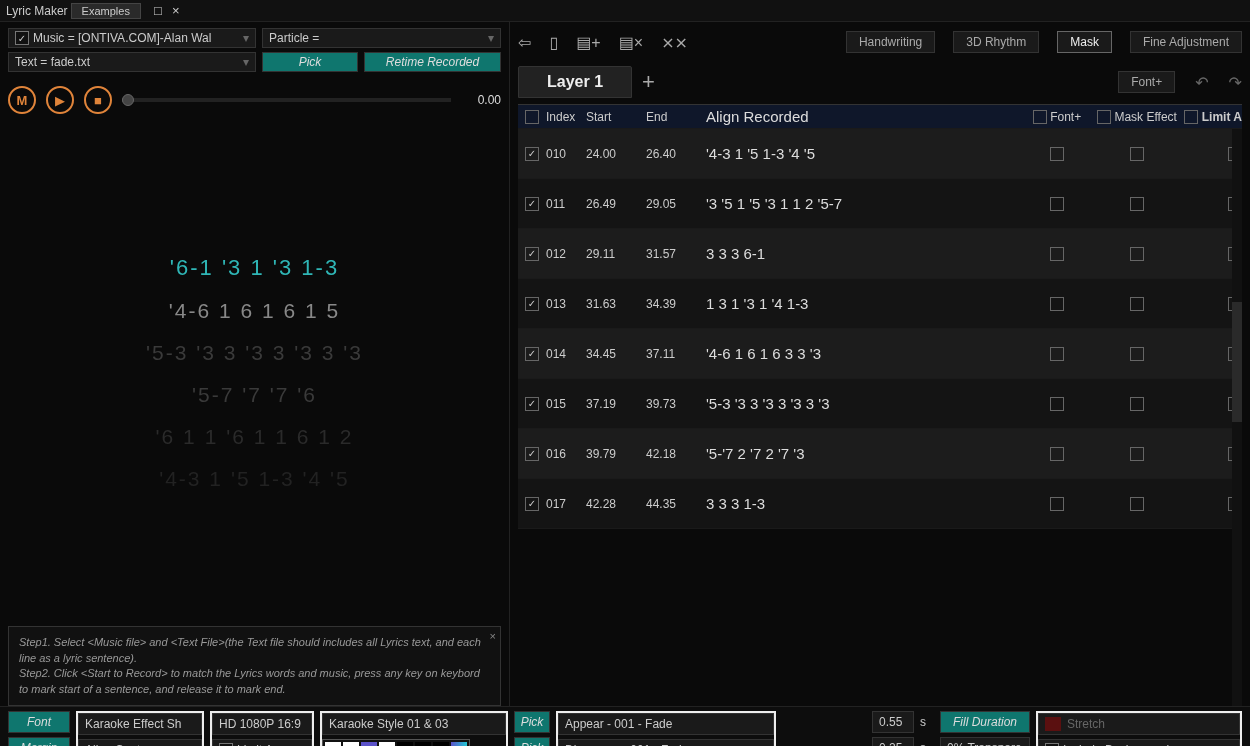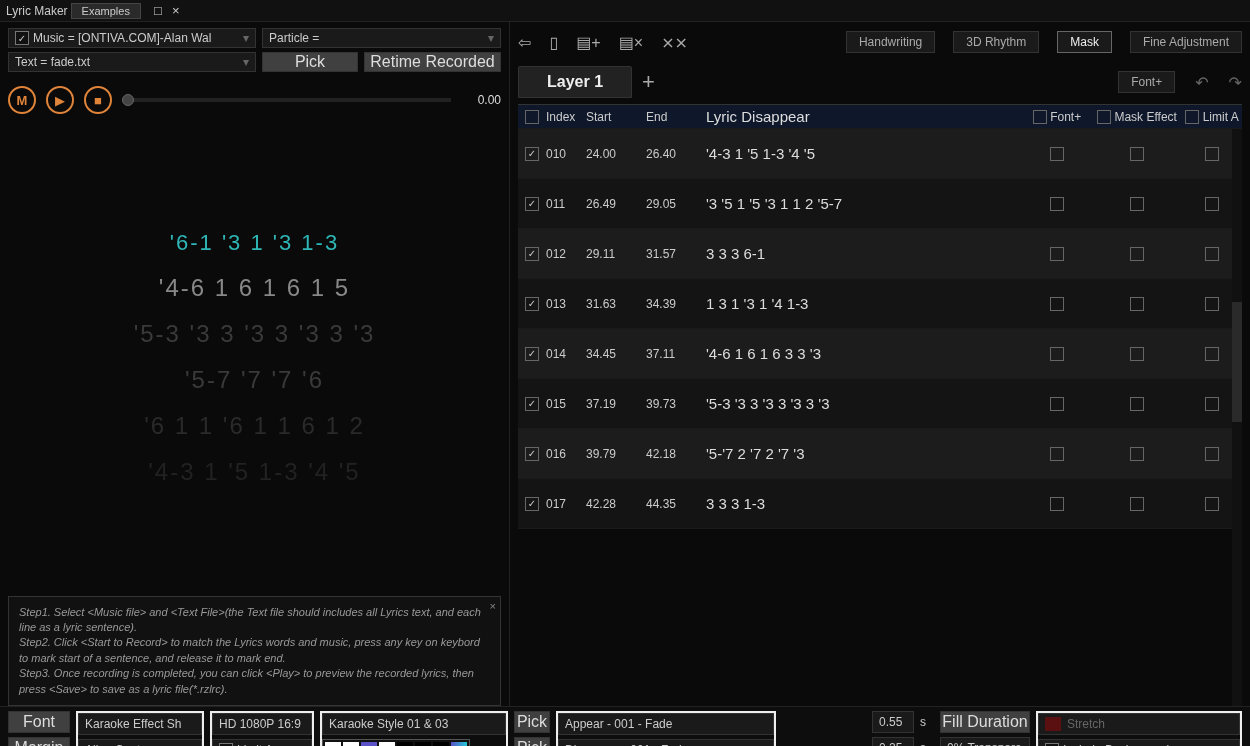--- a/index.html
+++ b/index.html
@@ -12,31 +12,31 @@
 .titlebar .winbtns span { width: 14px; height: 14px; display: inline-flex; align-items: center; justify-content: center; color: #ccc; cursor: pointer; font-size: 13px; }
 
 .main { display: flex; height: 684px; }
 
 
 .left { width: 510px; border-right: 1px solid #222; display: flex; flex-direction: column; padding: 6px 8px 0 8px; }
 .inputs-row { display: flex; gap: 6px; margin-bottom: 4px; }
 .inp { background: #1a1a1a; border: 1px solid #333; color: #ccc; font-size: 12px; height: 20px; padding: 0 6px; display: flex; align-items: center; overflow: hidden; white-space: nowrap; }
 .chk { width: 14px; height: 14px; border: 1px solid #777; background: #111; display: inline-flex; align-items: center; justify-content: center; font-size: 10px; color: #ccc; margin-right: 4px; flex: none; }
 .dropdown-tail { margin-left: auto; color: #666; }
-.btn { background: #404040; border: 1px solid #333; color: #ddd; height: 20px; display: flex; align-items: center; justify-content: center; font-size: 16px; cursor: pointer; }
+.btn { background: #0f766e; border: 1px solid #333; color: #ddd; height: 20px; display: flex; align-items: center; justify-content: center; font-size: 12px; cursor: pointer; font-style: italic; }
 
 .transport { display: flex; align-items: center; gap: 10px; margin-top: 8px; height: 32px; }
 .circ { width: 28px; height: 28px; border: 2px solid #e0843a; border-radius: 50%; display: flex; align-items: center; justify-content: center; color: #e0843a; cursor: pointer; font-size: 13px; }
 .circ.m { color: #e0843a; font-weight: bold; }
 .slider { flex: 1; height: 4px; background: #222; position: relative; }
 .slider .knob { position: absolute; left: 0; top: -4px; width: 12px; height: 12px; border-radius: 50%; background: #444; border: 1px solid #666; }
 .time { color: #ddd; font-size: 12px; width: 40px; text-align: right; }
 
 .preview { flex: 1; margin-top: 10px; position: relative; display: flex; flex-direction: column; align-items: center; justify-content: center; gap: 18px; }
-.pv-line { color: #3a3a3a; font-size: 24px; letter-spacing: 2px; white-space: nowrap; }
+.pv-line { color: #3a3a3a; font-size: 21px; letter-spacing: 2px; white-space: nowrap; }
 .pv-line.hl { color: #2fb6b6; font-size: 22px; }
 .pv-line.near { color: #888; }
 
 .helpbox { border: 1px solid #333; background: #111; padding: 8px 10px; font-size: 11px; color: #999; font-style: italic; line-height: 1.4; position: relative; margin-top: 6px; }
 .helpbox .close { position: absolute; right: 4px; top: 2px; color: #888; cursor: pointer; font-style: normal; }
 
 
 .right { flex: 1; display: flex; flex-direction: column; padding: 6px 8px 0 8px; }
 .top-icons { display: flex; align-items: center; gap: 18px; height: 28px; }
 .top-icons .ico { color: #aaa; font-size: 16px; cursor: pointer; }
@@ -56,21 +56,21 @@
 .trow { height: 50px; }
 .trow:nth-child(odd) { background: #141414; }
 .trow:nth-child(even) { background: #1c1c1c; }
 .c-chk { width: 28px; display: flex; justify-content: center; }
 .c-idx { width: 40px; }
 .c-start { width: 60px; }
 .c-end { width: 60px; }
 .c-lyric { flex: 1; font-size: 15px; color: #ddd; white-space: nowrap; overflow: hidden; padding-right: 8px; }
 .c-font { width: 70px; display: flex; justify-content: center; }
 .c-mask { width: 90px; display: flex; justify-content: center; }
-.c-limit { width: 60px; display: flex; justify-content: center; }
+.c-limit { width: 60px; display: flex; justify-content: flex-end; font-weight: bold; }
 .cb { width: 14px; height: 14px; border: 1px solid #666; display: inline-flex; align-items: center; justify-content: center; font-size: 10px; color: #ccc; cursor: pointer; }
 .tbody { flex: 1; overflow: hidden; position: relative; }
 .tbody .scroll { position: absolute; right: 0; top: 0; width: 10px; height: 100%; background: #111; }
 .tbody .scroll .thumb { position: absolute; right: 0; top: 30%; width: 10px; height: 120px; background: #2a2a2a; }
 
 
 .bottom-controls { display: flex; padding: 4px 8px; gap: 6px; border-top: 1px solid #222; background: #0d0d0d; }
 .bc-col { display: flex; flex-direction: column; gap: 4px; }
 .bc-cell { height: 22px; display: flex; align-items: center; }
 .swatches { display: flex; gap: 2px; border: 1px solid #555; padding: 2px; background: #111; }
@@ -128,21 +128,20 @@
       <div class="pv-line">'5-3  '3  3  '3  3  '3  3  '3</div>
       <div class="pv-line">'5-7  '7  '7  '6</div>
       <div class="pv-line" style="color:#2a2a2a">'6  1  1  '6  1  1  6  1  2</div>
       <div class="pv-line" style="color:#222">'4-3  1  '5  1-3  '4  '5</div>
     </div>
 
     <div class="helpbox">
       <span class="close">×</span>
       <div>Step1. Select &lt;Music file&gt; and &lt;Text File&gt;(the Text file should includes all Lyrics text, and each line as a lyric sentence).</div>
       <div>Step2. Click &lt;Start to Record&gt; to match the Lyrics words and music, press any key on keybord to mark start of a sentence, and release it to mark end.</div>
-      <div>Step3. Once recording is completed, you can click &lt;Play&gt; to preview the recorded lyrics, then press &lt;Save&gt; to save as a lyric file(*.rzlrc).</div>
     </div>
   </div>
 
   <div class="right">
     <div class="top-icons">
       <span class="ico">⇦</span>
       <span class="ico">▯</span>
       <span class="ico">▤+</span>
       <span class="ico">▤×</span>
       <span class="ico">⨯⨯</span>
@@ -162,21 +161,21 @@
     </div>
 
     <div class="tbl">
       <div class="thead">
         <div class="c-chk">
             <span class="cb"></span>
           </div>
         <div class="c-idx">Index</div>
         <div class="c-start">Start</div>
         <div class="c-end">End</div>
-        <div class="c-lyric">Lyric Disappear</div>
+        <div class="c-lyric">Align Recorded</div>
         <div class="c-font"><span class="cb"></span>&nbsp;<span>Font+</span></div>
         <div class="c-mask"><span class="cb"></span>&nbsp;<span>Mask Effect</span></div>
         <div class="c-limit"><span class="cb"></span>&nbsp;<span>Limit A</span></div>
       </div>
       <div class="tbody" id="tbody">
         <div class="scroll">
             <div class="thumb"></div>
           </div>
       <div class="trow">
             <div class="c-chk">

